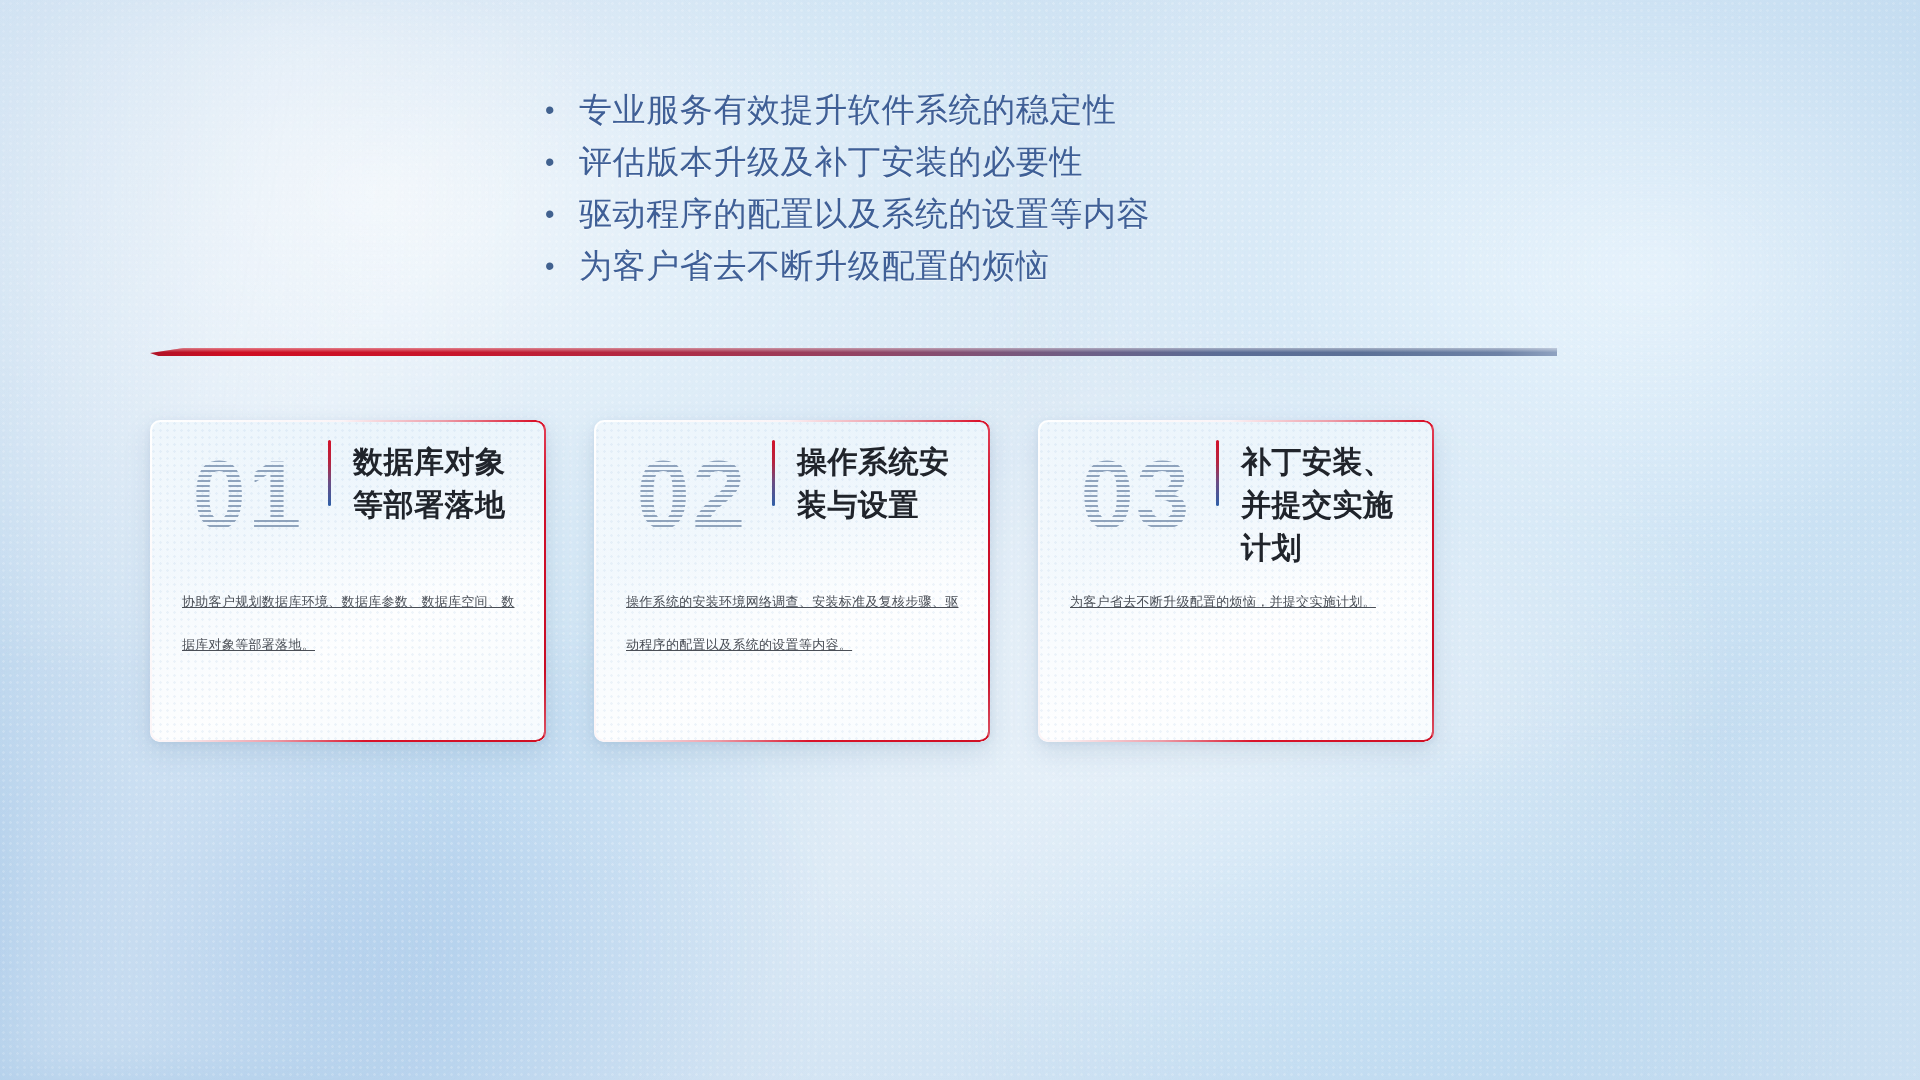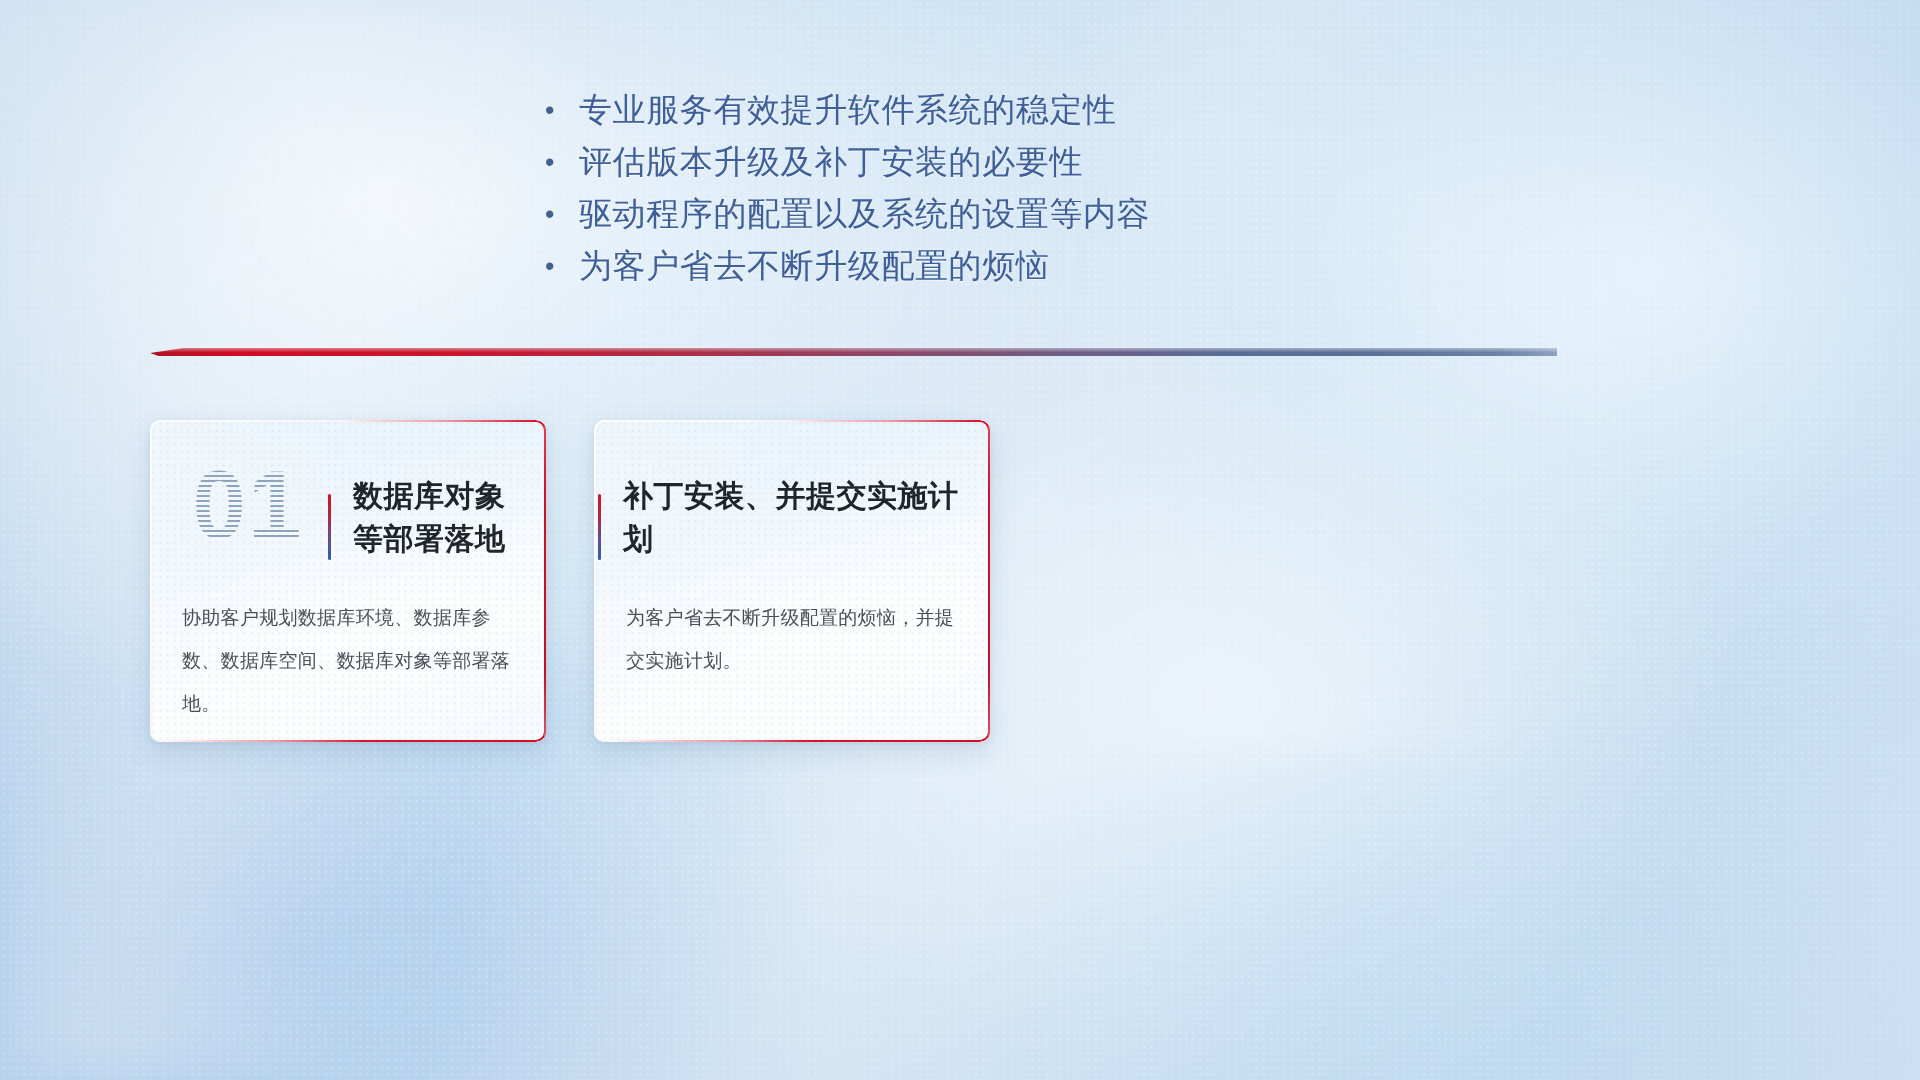--- a/index.html
+++ b/index.html
@@ -90,21 +90,21 @@
     -webkit-mask:linear-gradient(#000 0 0) content-box,linear-gradient(#000 0 0);
     -webkit-mask-composite:xor;mask-composite:exclude;}
   .card-inner-glow{position:absolute;left:0;right:0;top:0;height:58%;
     background:linear-gradient(180deg,rgba(226,240,250,.55) 0%,rgba(255,255,255,0) 100%);
     pointer-events:none;}
   .card-dots{position:absolute;inset:0;opacity:.22;pointer-events:none;
     background-image:radial-gradient(rgba(150,185,220,.65) 1px,rgba(0,0,0,0) 1.5px);
     background-size:7px 7px;}
 
   .card-head{position:absolute;left:0;right:0;top:20px;height:120px;
-    display:flex;align-items:flex-end;}
+    display:flex;align-items:flex-start;}
   .ghost-num{position:relative;width:152px;flex:0 0 152px;
     margin-left:22px;height:110px;
     font-size:96px;font-weight:700;letter-spacing:2px;
     line-height:110px;text-align:center;
     color:#8fa4bd;
     -webkit-background-clip:text;background-clip:text;
     -webkit-text-fill-color:transparent;
     background-image:repeating-linear-gradient(
         180deg,
         rgba(120,143,173,.85) 0px,
@@ -114,22 +114,22 @@
     filter:blur(.15px);
     opacity:.95;}
   .ghost-num::after{content:"";position:absolute;inset:0;pointer-events:none;}
 
   .head-rule{width:3px;height:66px;flex:0 0 3px;margin:0 22px 0 4px;
     background:linear-gradient(180deg,#d2122b 0%,#b62440 34%,#6a4d84 64%,#2f5fa8 100%);
     border-radius:2px;}
   .card-title{flex:1;font-size:30px;line-height:43px;font-weight:700;
     color:#20242b;letter-spacing:.5px;padding-right:14px;}
 
-  .card-body{position:absolute;left:32px;right:26px;top:176px;
-    font-size:19px;line-height:43px;color:#4a4f57;letter-spacing:.3px;}
+  .card-body{position:absolute;left:32px;right:26px;top:160px;
+    font-size:13px;line-height:43px;color:#4a4f57;letter-spacing:.3px;text-decoration:underline;}
 
   
   .card-redge{position:absolute;right:0;top:0;bottom:0;width:2px;border-radius:0 10px 10px 0;
     background:linear-gradient(180deg,#e4465c 0%,#d0102a 22%,#c70d25 78%,#de5a6c 100%);
     opacity:.95;}
   .card-3 .card-redge{opacity:.92;}
 </style>
 </head>
 <body>
 
@@ -177,27 +177,40 @@
       <div class="card-border"></div>
       <div class="card-redge"></div>
       <div class="card-head">
         <div class="ghost-num">01</div>
         <div class="head-rule"></div>
         <div class="card-title">数据库对象等部署落地</div>
       </div>
       <div class="card-body">协助客户规划数据库环境、数据库参数、数据库空间、数据库对象等部署落地。</div>
     </div>
 
+    <div class="card card-2">
+      <div class="card-inner-glow"></div>
+      <div class="card-dots"></div>
+      <div class="card-border"></div>
+      <div class="card-redge"></div>
+      <div class="card-head">
+        <div class="ghost-num">02</div>
+        <div class="head-rule"></div>
+        <div class="card-title">操作系统安装与设置</div>
+      </div>
+      <div class="card-body">操作系统的安装环境网络调查、安装标准及复核步骤、驱动程序的配置以及系统的设置等内容。</div>
+    </div>
 
     <div class="card card-3">
       <div class="card-inner-glow"></div>
       <div class="card-dots"></div>
       <div class="card-border"></div>
       <div class="card-redge"></div>
       <div class="card-head">
+        <div class="ghost-num">03</div>
         <div class="head-rule"></div>
         <div class="card-title">补丁安装、并提交实施计划</div>
       </div>
       <div class="card-body">为客户省去不断升级配置的烦恼，并提交实施计划。</div>
     </div>
 
   </div>
 </div>
 
 </body></html>

